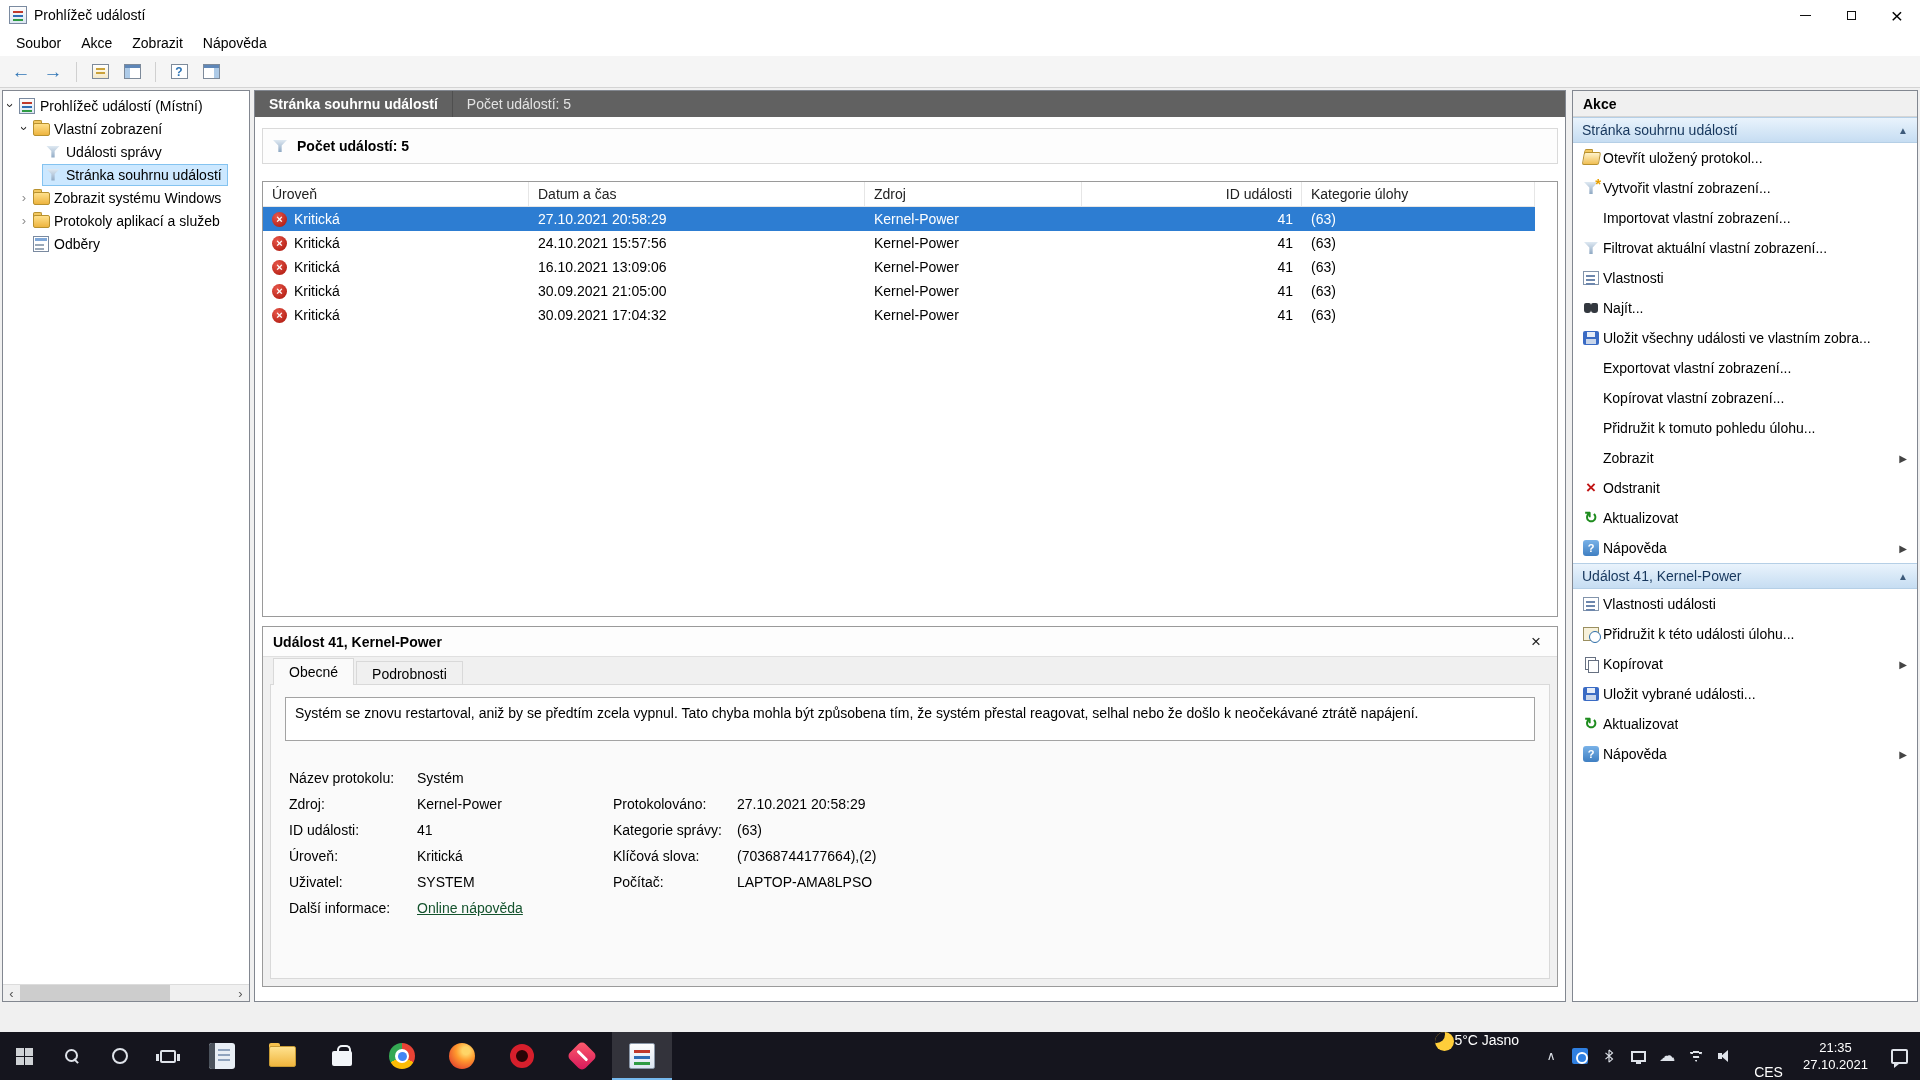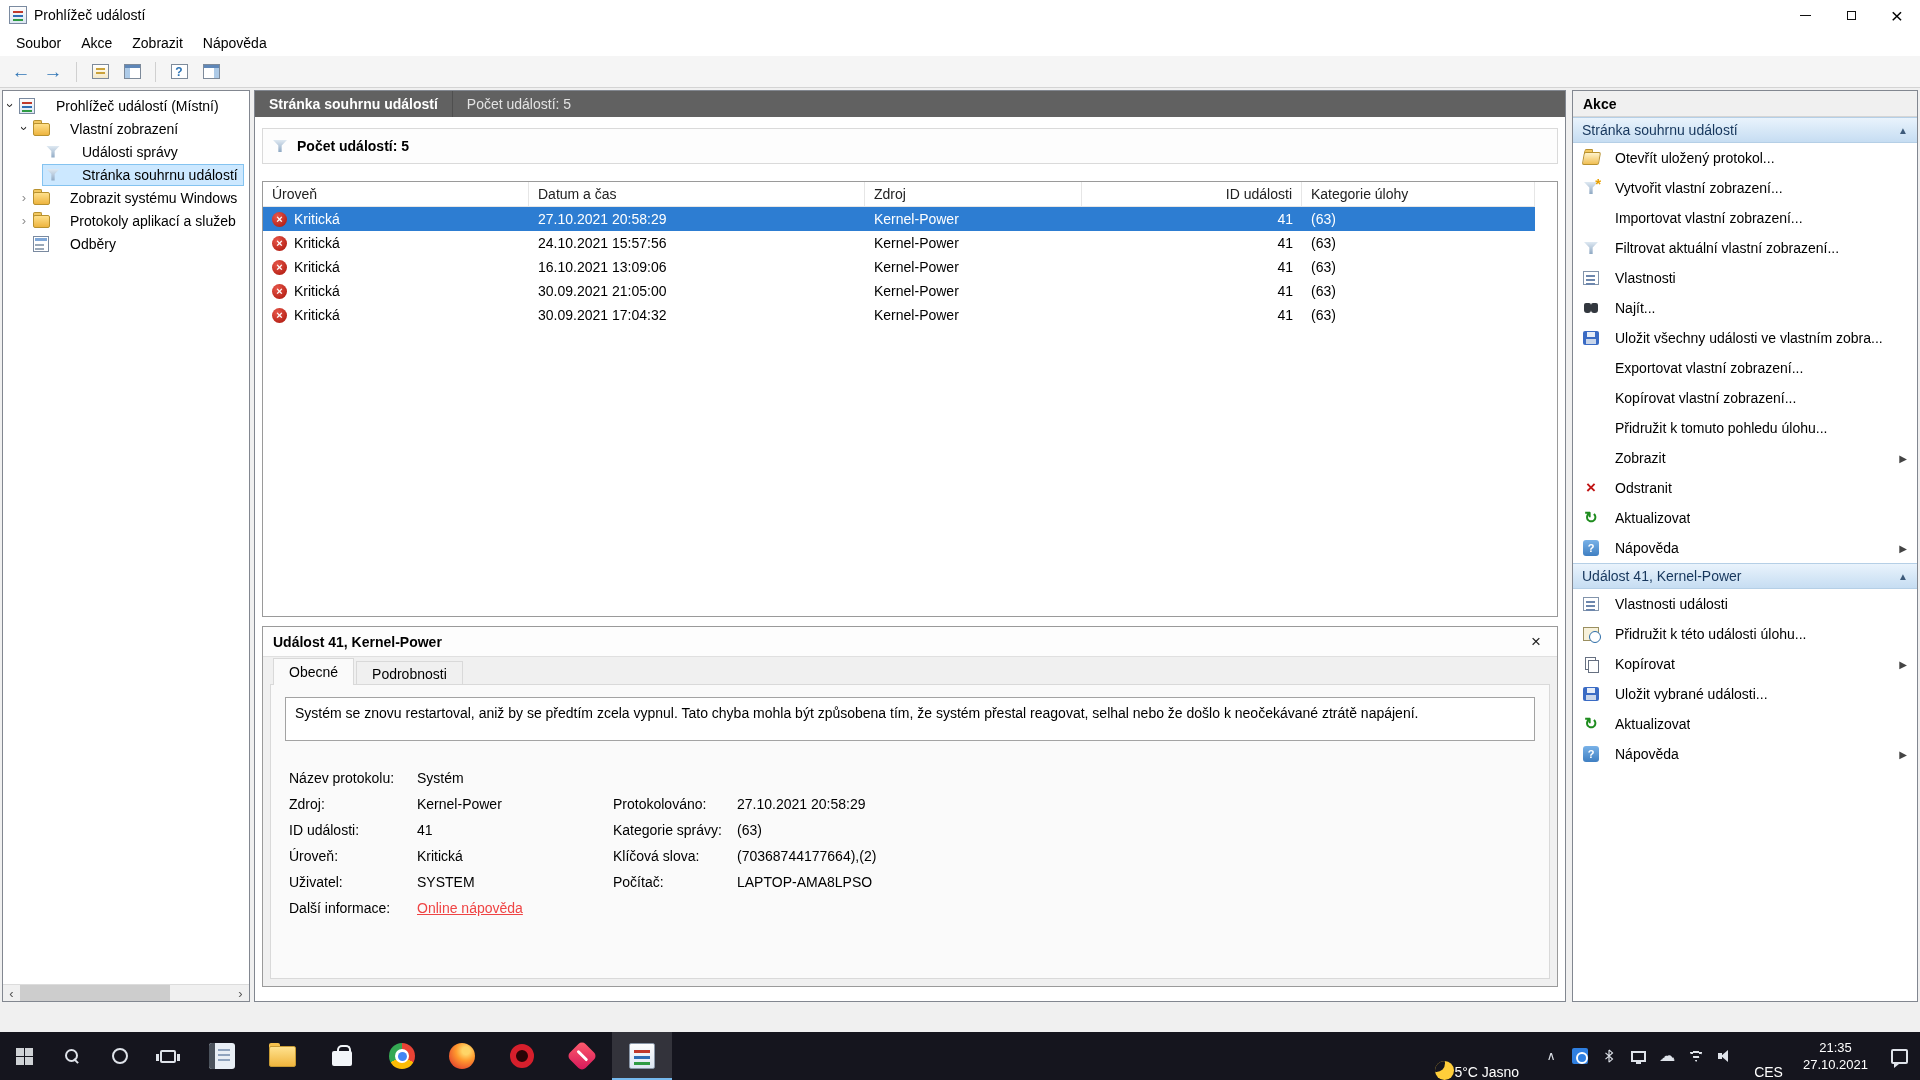--- a/index.html
+++ b/index.html
@@ -67,21 +67,21 @@
 .i-subs::before{content:"";position:absolute;left:1px;top:1px;right:1px;height:3px;background:#7fa7d8}
 .i-subs::after{content:"";position:absolute;left:1px;top:7px;width:9px;height:2px;background:#9aa8b8;box-shadow:0 4px 0 #9aa8b8}
 
 
 .tree-panel{position:absolute;left:2px;top:90px;width:248px;height:912px;background:#fff;border:1px solid #828790;padding-top:3px;overflow:hidden}
 .tree-item{height:23px;display:flex;align-items:center;white-space:nowrap}
 .chev{width:14px;text-align:center;font-size:13px;flex:0 0 14px}
 .chev-exp::before{content:"\203A";display:inline-block;transform:rotate(90deg);color:#222}
 .chev-col::before{content:"\203A";color:#8f8f8f}
 .chev-none{visibility:hidden}
-.tree-core{display:flex;align-items:center;gap:21px;padding:2px 5px 2px 2px}
+.tree-core{display:flex;align-items:center;gap:5px;padding:2px 5px 2px 2px}
 .tree-core.sel{background:#cce8ff;outline:1px solid #84c3f0}
 .lvl1{padding-left:14px}
 .lvl2{padding-left:40px}
 .tree-hscroll{position:absolute;left:0;right:0;bottom:0;height:17px;background:#f0f0f0;display:flex;align-items:stretch;border-top:1px solid #dcdcdc}
 .sb-btn{width:17px;display:flex;align-items:center;justify-content:center;color:#555;font-size:13px}
 .sb-left::before{content:"\2039"}
 .sb-right::before{content:"\203A"}
 .sb-track{flex:1;position:relative}
 .sb-thumb{position:absolute;left:0;top:0;bottom:0;width:150px;background:#cdcdcd}
 
@@ -106,28 +106,28 @@
 .pv-header{height:30px;display:flex;align-items:center;background:#fdfdfd;border-bottom:1px solid #e0e0e0;padding-left:10px;font-weight:bold}
 .pv-close{margin-left:auto;margin-right:16px;font-size:17px;font-weight:normal;color:#222;cursor:default}
 .pv-close::before{content:"\00D7"}
 .pv-tabs{height:27px;display:flex;align-items:flex-end;padding-left:10px;background:#f0f0f0}
 .pv-tab{height:24px;padding:0 15px;display:flex;align-items:center;border:1px solid #d9d9d9;border-bottom:none;background:#f0f0f0;margin-right:2px;position:relative;top:1px}
 .pv-tab.active{background:#fafafa;height:27px;z-index:3;font-weight:normal}
 .pv-content{position:absolute;left:7px;right:7px;top:57px;bottom:7px;border:1px solid #d9d9d9;background:#fafafa;padding:12px 14px;z-index:1}
 .pv-desc{border:1px solid #a3a3a3;background:#fff;height:44px;padding:6px 9px;line-height:19px;overflow:hidden}
 .pv-fields{margin-top:24px;padding-left:4px}
 .pv-row{display:grid;grid-template-columns:128px 196px 124px 1fr;height:26px;align-items:center}
-.link{color:#ef4444;text-decoration:underline;cursor:pointer}
+.link{color:#14532d;text-decoration:underline;cursor:pointer}
 
 .actions-panel{position:absolute;left:1572px;top:90px;width:346px;height:912px;background:#fff;border:1px solid #828790;display:flex;flex-direction:column;overflow:hidden}
 .act-title{height:26px;display:flex;align-items:center;padding-left:10px;font-weight:bold;background:#f0f0f0;border-bottom:1px solid #d5d5d5;flex:0 0 26px}
 .act-header{height:26px;display:flex;align-items:center;padding:0 9px;background:linear-gradient(#e9f3fc,#c6ddf2);border-top:1px solid #b5cfe6;border-bottom:1px solid #b5cfe6;color:#16365c;flex:0 0 26px}
 .act-chev{margin-left:auto;font-size:10px;color:#3d5a7a}
 .act-chev::before{content:"\25B2"}
-.act-item{height:30px;display:flex;align-items:center;padding:0 10px;gap:16px;flex:0 0 30px}
+.act-item{height:30px;display:flex;align-items:center;padding:0 10px;gap:4px;flex:0 0 30px}
 .act-label{white-space:nowrap;overflow:hidden}
 .act-sub{margin-left:auto;font-size:10px;color:#444}
 .act-sub::before{content:"\25B6"}
 
 
 .taskbar{position:absolute;left:0;top:1032px;width:1920px;height:48px;background:#15151e;display:flex;align-items:stretch;color:#fff}
 .tk-btn{width:48px;display:flex;align-items:center;justify-content:center;flex:0 0 48px}
 .tk-app{width:60px;flex:0 0 60px;display:flex;align-items:center;justify-content:center}
 .tk-app.active{background:rgba(255,255,255,.13);box-shadow:inset 0 -2px 0 #76b9ed}
 .win-logo{width:17px;height:17px;display:grid;grid-template-columns:8px 8px;grid-template-rows:8px 8px;gap:1px}
@@ -151,21 +151,21 @@
 .ai-chrome{border-radius:50%;background:conic-gradient(#ea4335 0 120deg,#fbbc05 120deg 240deg,#34a853 240deg 360deg)}
 .ai-chrome::before{content:"";position:absolute;left:6px;top:6px;width:14px;height:14px;border-radius:50%;background:#fff}
 .ai-chrome::after{content:"";position:absolute;left:8.5px;top:8.5px;width:9px;height:9px;border-radius:50%;background:#4285f4}
 .ai-firefox{border-radius:50%;background:radial-gradient(circle at 65% 30%,#ffd567 0 15%,#ff9a2e 40%,#e8532e 75%,#b5332e 100%)}
 .ai-redring{width:24px;height:24px;border-radius:50%;border:6px solid #d61f2c;background:#2a0406;margin:1px}
 .ai-design{width:22px;height:22px;margin:2px;border-radius:5px;background:linear-gradient(135deg,#ff5f6d,#d4145a);transform:rotate(45deg)}
 .ai-design::after{content:"";position:absolute;left:4px;top:9px;width:14px;height:3px;background:#fff;border-radius:2px}
 .ai-ev{background:linear-gradient(#fdfdfd,#dce6f2);border:1px solid #8a97a8;border-radius:2px}
 .ai-ev::before{content:"";position:absolute;left:4px;top:6px;width:16px;height:3px;background:#c0392b;box-shadow:0 6px 0 #2e6db4,0 12px 0 #2e9b43}
 .tk-right{margin-left:auto;display:flex;align-items:center}
-.tk-weather{display:flex;align-items:flex-end;padding:0 13px;height:100%}
+.tk-weather{display:flex;align-items:flex-start;padding:0 13px;height:100%}
 .moon{width:19px;height:19px;border-radius:50%;background:#ffce3a;position:relative;overflow:hidden}
 .moon::after{content:"";position:absolute;left:-7px;top:-6px;width:17px;height:17px;border-radius:50%;background:#15151e}
 .tray{display:flex;align-items:center;gap:3px;padding:0 6px}
 .tr{width:26px;height:48px;display:flex;align-items:center;justify-content:center}
 .t-chev{color:#dfe3ea;font-size:12px}
 .t-chev::before{content:"\2227"}
 .t-blue{width:16px;height:16px;background:#2f7fe0;border-radius:2px}
 .t-blue::before{content:"";position:absolute;margin:4px;width:8px;height:8px;border:2px solid #fff;border-radius:50%;display:block}
 .t-blue{position:relative}
 .t-disp{width:15px;height:11px;border:2px solid #dfe3ea;position:relative}

